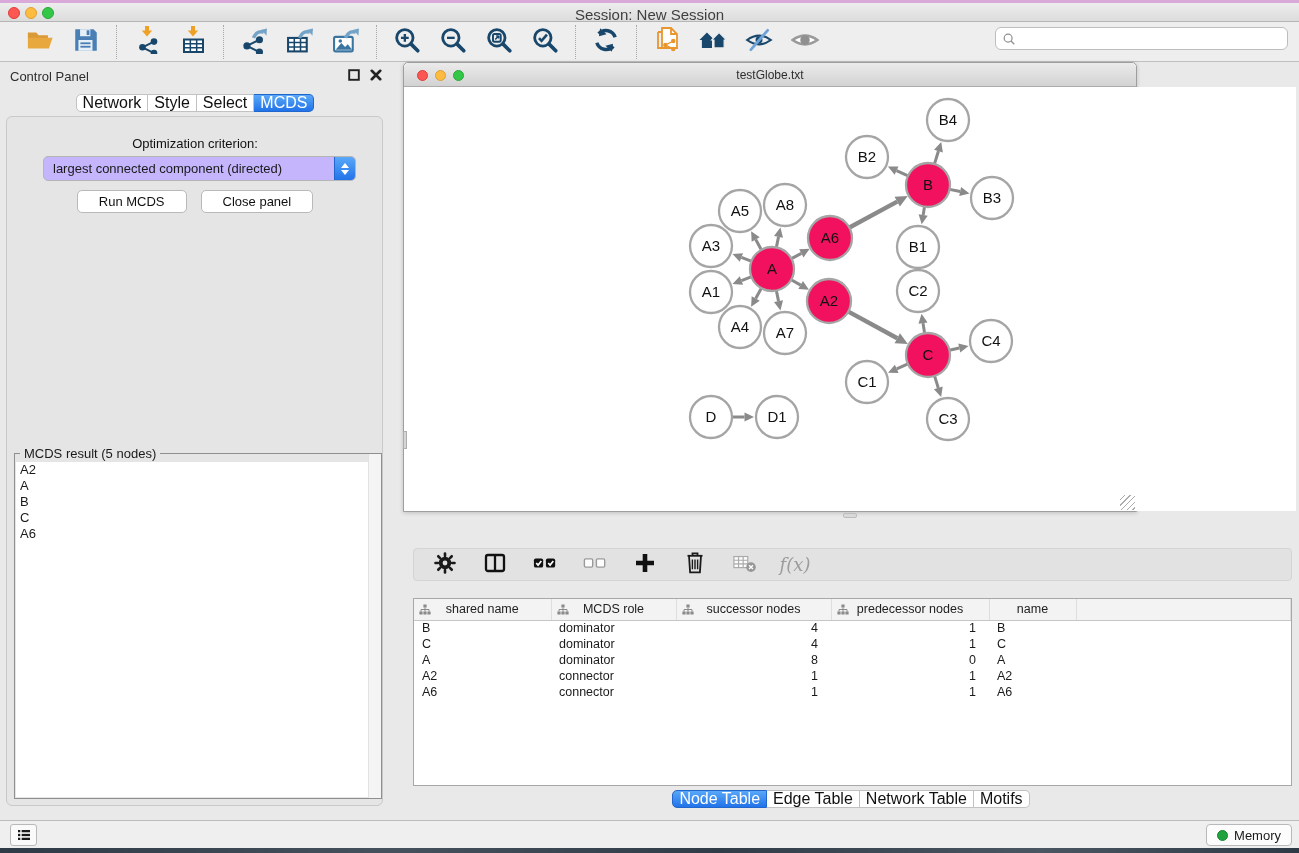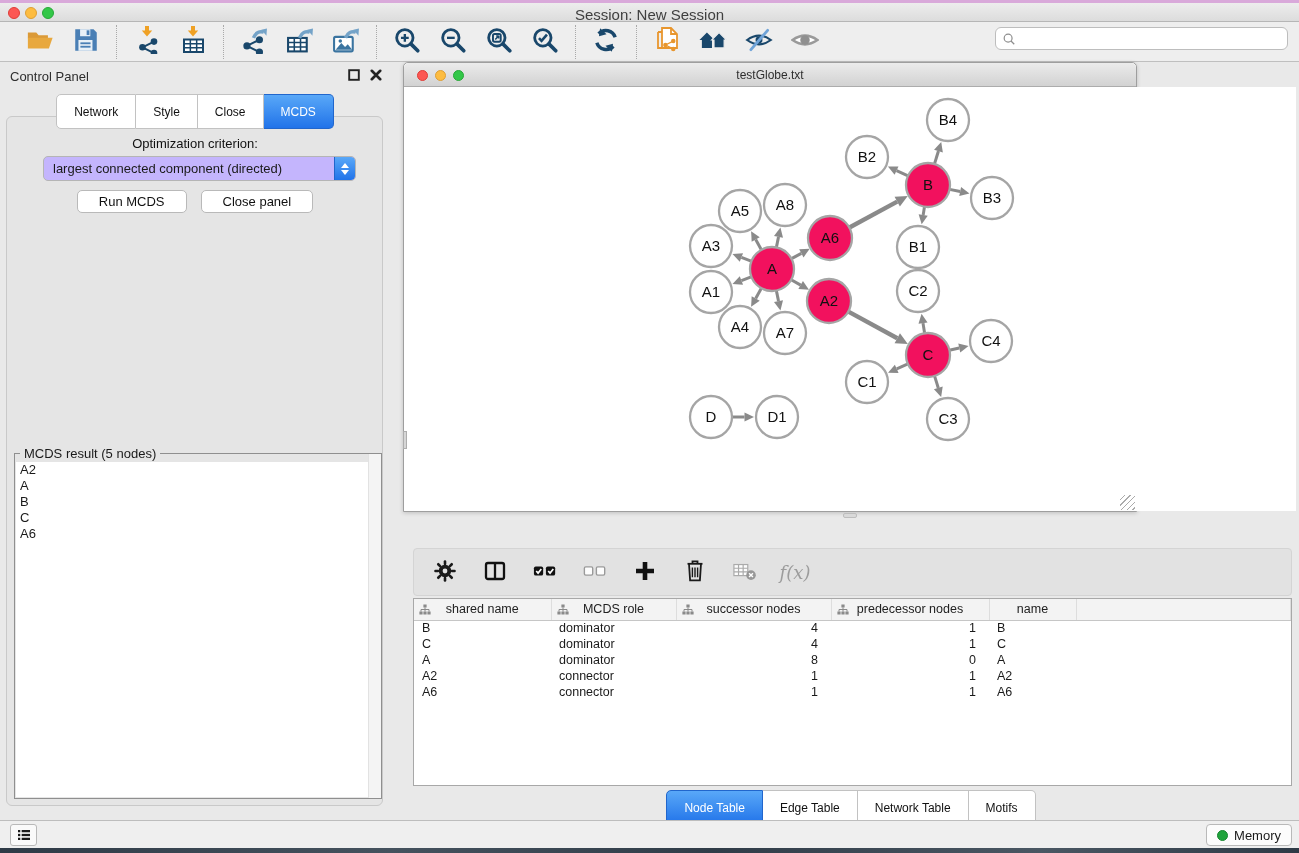--- a/index.html
+++ b/index.html
@@ -34,22 +34,22 @@
   .panel-title { position:absolute; left:10px; top:7px; font-size:13px; color:#2E2E2E; }
   .panel-btns { position:absolute; right:8px; top:7px; display:flex; gap:10px; align-items:center; }
   .panel-btns span { display:inline-flex; width:12px; height:12px; }
   .panel-btns svg { width:12px; height:12px; }
 
   .cp-content { position:absolute; left:6px; right:7px; top:54px; bottom:6px;
     background:#E5E5E5; border:1px solid #C9C9C9; border-radius:6px; }
 
   .tab-row { position:absolute; top:32px; width:100%; display:flex; justify-content:center; z-index:3; }
   .seg-group { display:flex; }
-  .seg-tab { height:35px; padding:0 17px; background:#FFF; border:1px solid #C2C2C2; border-left-width:0;
-    font-size:12px; display:flex; align-items:center; color:#111; cursor:default; }
+  .seg-tab { height:18px; padding:0 6px; background:#FFF; border:1px solid #C2C2C2; border-left-width:0;
+    font-size:16px; display:flex; align-items:center; color:#111; cursor:default; }
   .seg-tab:first-child { border-left-width:1px; border-radius:5px 0 0 5px; }
   .seg-tab:last-child { border-radius:0 5px 5px 0; }
   .seg-tab.sel { background:linear-gradient(#59A8F8,#2173E9); border-color:#2166CC; color:#FFF;text-align:right; }
 
   .opt-label { position:absolute; top:74px; width:100%; text-align:center; font-size:13px; color:#111; }
   .dropdown { position:absolute; left:43px; top:94px; width:313px; height:25px; background:#c4b5fd;
     border:1px solid #B5B5B5; border-radius:5px; display:flex; align-items:center; overflow:hidden; }
   .dropdown-value { flex:1; font-size:13px; padding-left:9px; white-space:nowrap; }
   .dropdown-stepper { width:21px; height:100%; background:linear-gradient(#59A8F8,#2173E9);
     border-left:1px solid #2166CC; border-radius:0 4px 4px 0; display:flex; flex-direction:column;
@@ -81,21 +81,21 @@
   .net-title { position:absolute; top:5px; width:100%; text-align:center; font-size:12px; color:#2E2E2E; }
   .net-canvas { position:absolute; left:0; top:24px; width:892px; height:424px; background:#FFF; }
   .net-canvas svg { width:100%; height:100%; }
   .resize-grip { position:absolute; right:1px; bottom:1px; width:15px; height:15px;
     background:repeating-linear-gradient(135deg, transparent 0 3px, #ABABAB 3px 4px); }
   .canvas-notch { position:absolute; left:-1px; top:368px; width:4px; height:18px; background:#D6D6D6; border:1px solid #ADADAD; }
   .h-divider-dash { position:absolute; left:843px; top:513px; width:14px; height:5px; background:#D9D9D9; border:1px solid #BDBDBD; border-radius:2px; }
 
   
   .table-panel { position:absolute; left:403px; top:520px; width:896px; height:300px; background:#E9E9E9; }
-  .tp-toolbar { position:absolute; left:10px; right:7px; top:28px; height:48px; background:#E2E2E2;
+  .tp-toolbar { position:absolute; left:10px; right:7px; top:28px; height:33px; background:#E2E2E2;
     border:1px solid #D4D4D4; border-radius:4px; display:flex; align-items:center; gap:20px; padding-left:16px; }
   .tp-btn { width:30px; height:30px; display:flex; align-items:center; justify-content:center; background:none; border:none; }
   .tp-btn svg { width:24px; height:24px; }
   .tp-fx { font-family:"DejaVu Serif", serif; font-style:italic; font-size:18px; color:#9C9C9C; }
 
   .data-table-wrap { position:absolute; left:10px; right:7px; top:78px; height:188px; background:#FFF;
     border:1px solid #A8A8A8; overflow:hidden; }
   table.data-table { border-collapse:collapse; table-layout:fixed; width:100%; }
   .data-table th { height:21px; background:#F3F3F3; border-bottom:1px solid #C6C6C6; border-right:1px solid #DDD;
     font-size:12.5px; font-weight:normal; color:#222; text-align:center; position:relative; white-space:nowrap; }
@@ -305,21 +305,21 @@
         </span>
     </span>
   </div>
 
   <div class="cp-content"></div>
 
   <div class="tab-row">
       <div class="seg-group">
         <div class="seg-tab">Network</div>
         <div class="seg-tab">Style</div>
-        <div class="seg-tab">Close</div>
+        <div class="seg-tab">Select</div>
         <div class="seg-tab sel">MCDS</div>
       </div>
     </div>
 
   <div class="opt-label">Optimization criterion:</div>
 
   <div class="dropdown">
     <span class="dropdown-value">largest connected component (directed)</span>
     <span class="dropdown-stepper">
         <span class="arr-up"></span>

